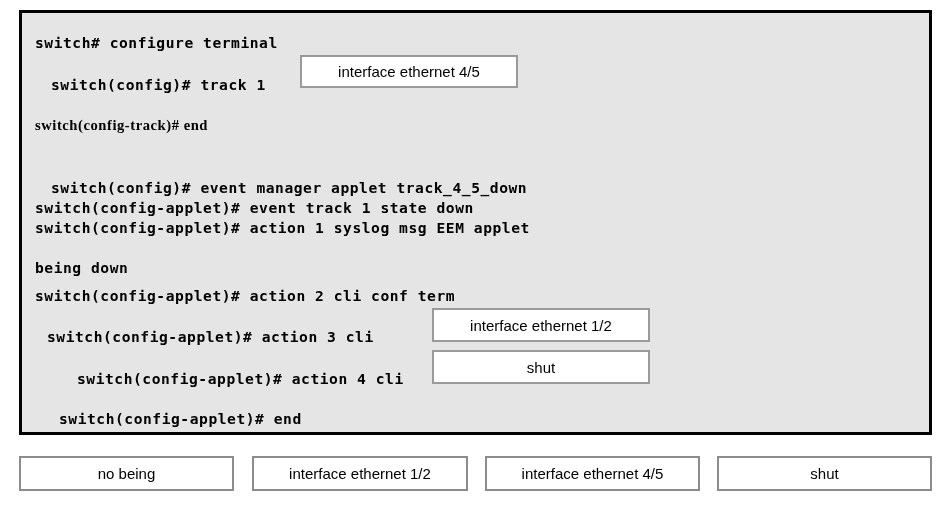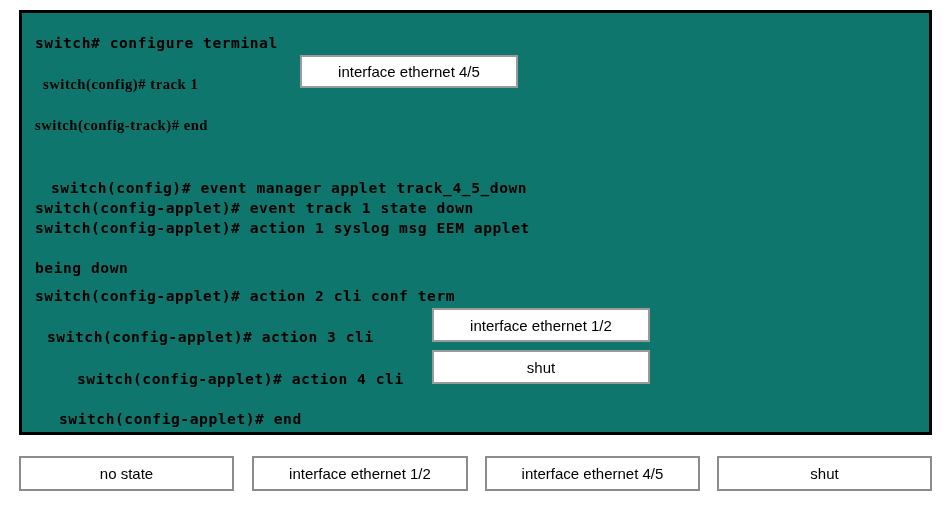--- a/index.html
+++ b/index.html
@@ -25,21 +25,21 @@
 
   
   .terminal-panel {
     position: absolute;
     left: 19px;
     top: 10px;
     width: 913px;
     height: 425px;
     box-sizing: border-box;
     border: 3px solid #000000;
-    background: #0f766e;
+    background: #e5e5e5;
   }
 
   .cli-layer {
     position: absolute;
     left: 13px;
     top: 6px;
     right: 0;
     bottom: 0;
   }
 
@@ -88,38 +88,38 @@
   }
 </style>
 </head>
 <body>
 
 <div id="stage">
 
   <div class="terminal-panel">
     <div class="cli-layer" id="cli-layer">
         <div class="cli-line" style="left: 0px; top: 14px;">switch# configure terminal</div>
-        <div class="cli-line" style="left: 8px; top: 56px; font-family: Liberation Serif, serif;">switch(config)# track 1</div>
+        <div class="cli-line" style="left: 16px; top: 56px;">switch(config)# track 1</div>
         <div class="cli-line" style="left: 0px; top: 97px; font-family: Liberation Serif, serif;">switch(config-track)# end</div>
         <div class="cli-line" style="left: 16px; top: 159px;">switch(config)# event manager applet track_4_5_down</div>
         <div class="cli-line" style="left: 0px; top: 179px;">switch(config-applet)# event track 1 state down</div>
         <div class="cli-line" style="left: 0px; top: 199px;">switch(config-applet)# action 1 syslog msg EEM applet</div>
         <div class="cli-line" style="left: 0px; top: 239px;">being down</div>
         <div class="cli-line" style="left: 0px; top: 267px;">switch(config-applet)# action 2 cli conf term</div>
         <div class="cli-line" style="left: 0px; top: 308px; margin-left: 12px;">switch(config-applet)# action 3 cli</div>
         <div class="cli-line" style="left: 0px; top: 350px; margin-left: 42px;">switch(config-applet)# action 4 cli</div>
         <div class="cli-line" style="left: 0px; top: 390px; margin-left: 24px;">switch(config-applet)# end</div>
       </div>
     <div id="drop-zone-layer">
         <div class="drop-zone" style="left: 278px; top: 42px; width: 218px; height: 33px;">interface ethernet 4/5</div>
         <div class="drop-zone" style="left: 410px; top: 295px; width: 218px; height: 34px;">interface ethernet 1/2</div>
         <div class="drop-zone" style="left: 410px; top: 337px; width: 218px; height: 34px;">shut</div>
       </div>
   </div>
 
   <div id="options-layer">
-      <div class="option-tile" style="left: 19px; width: 215px;">no state</div>
+      <div class="option-tile" style="left: 19px; width: 215px;">no being</div>
       <div class="option-tile" style="left: 252px; width: 216px;">interface ethernet 1/2</div>
       <div class="option-tile" style="left: 485px; width: 215px;">interface ethernet 4/5</div>
       <div class="option-tile" style="left: 717px; width: 215px;">shut</div>
     </div>
 
 </div>
 
 </body></html>

